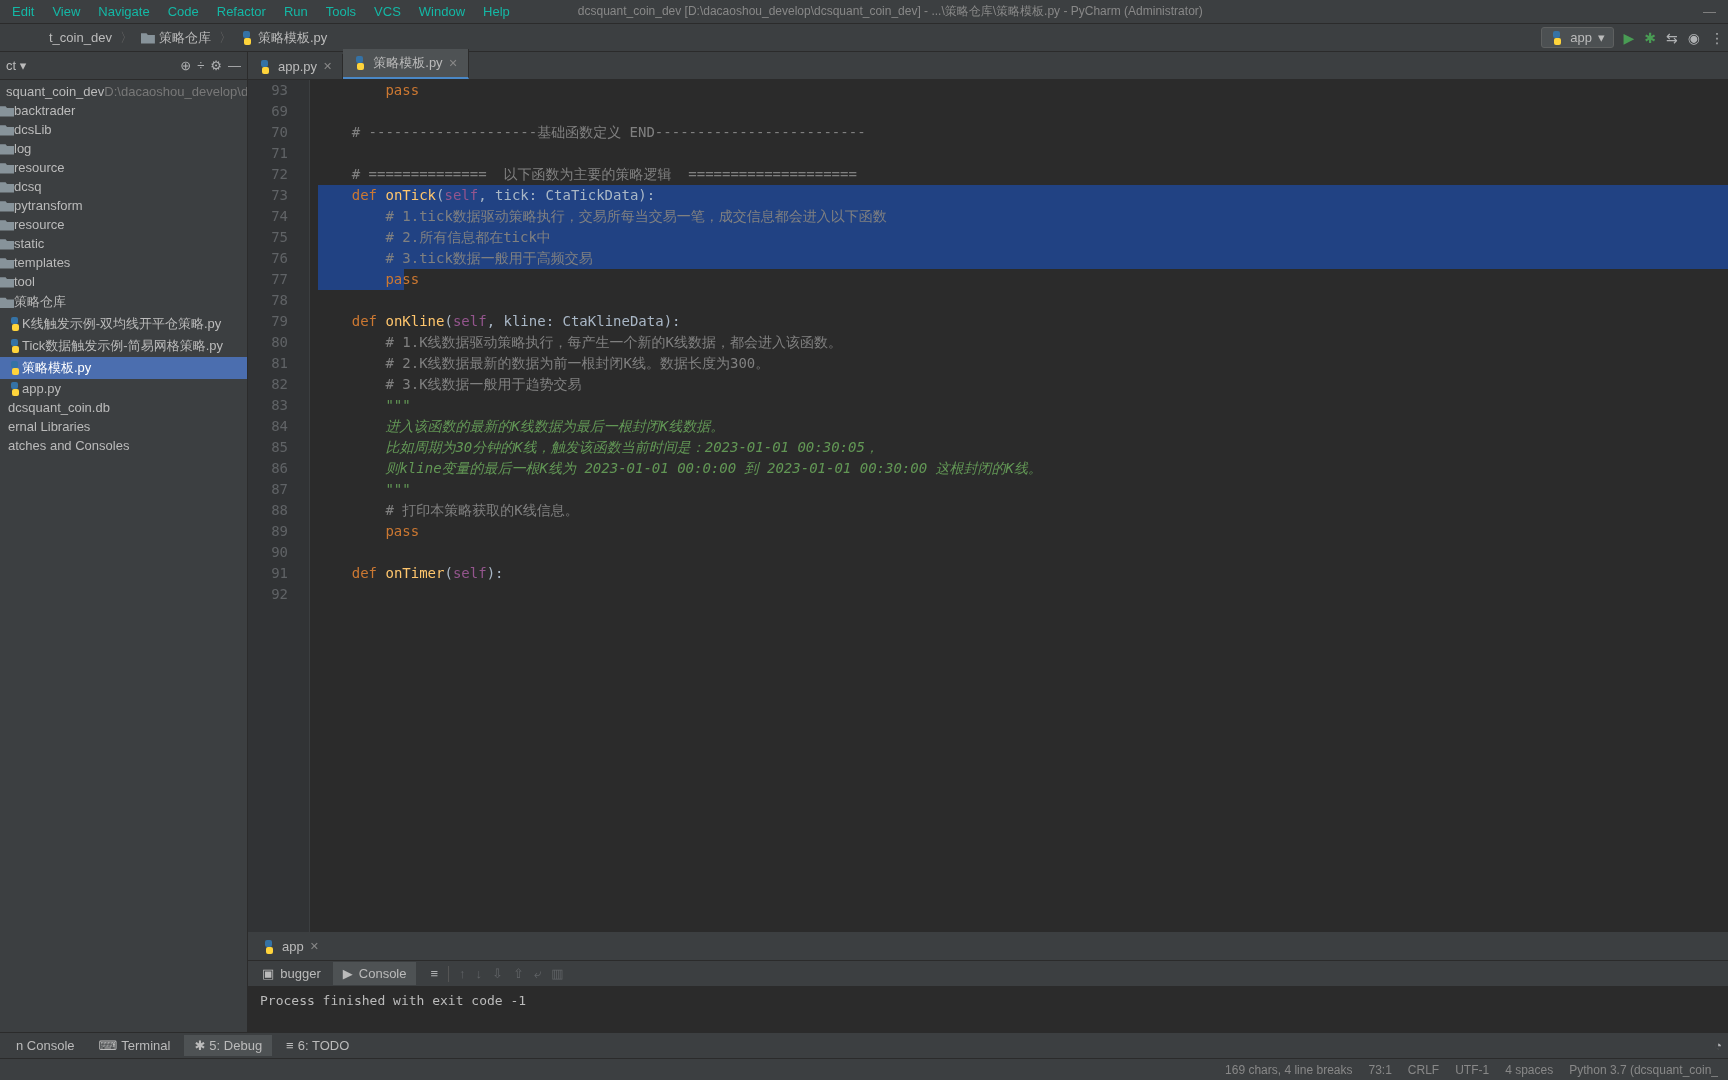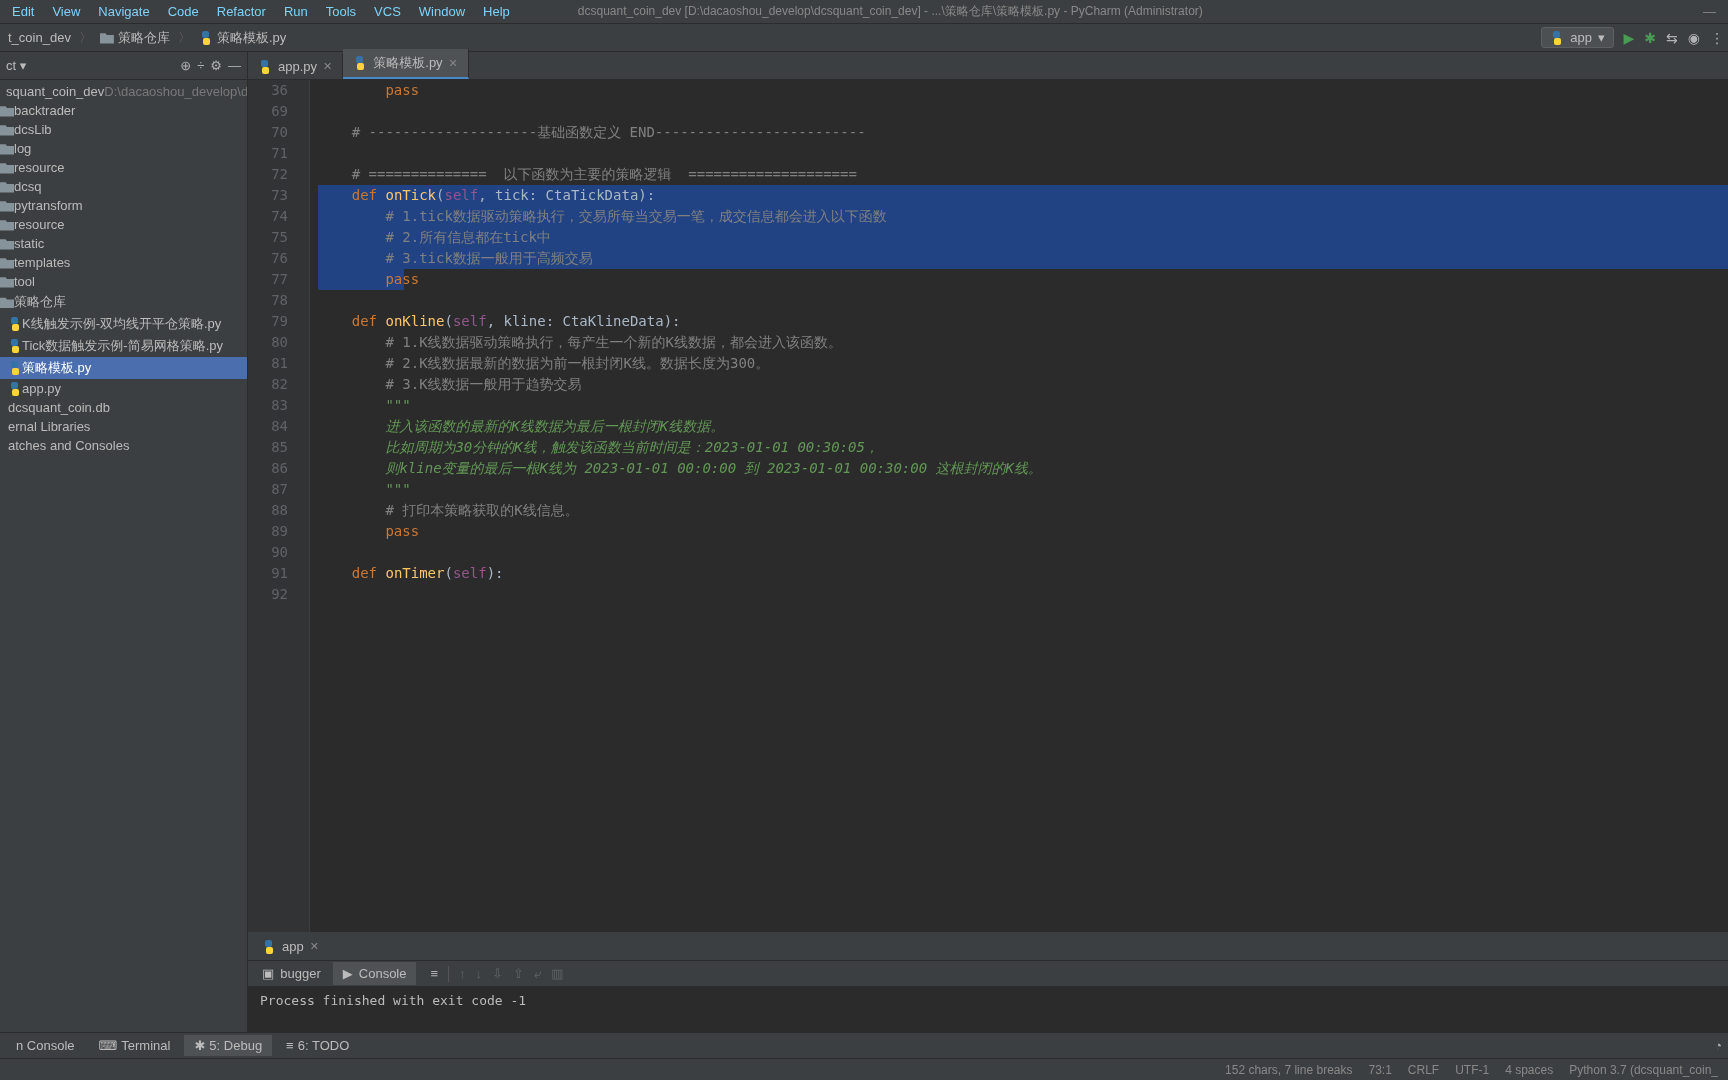--- a/index.html
+++ b/index.html
@@ -17,21 +17,21 @@
   background: #3c3f41;
   display: flex;
   align-items: center;
   padding: 0 4px;
   border-bottom: 1px solid #2b2b2b;
 }
 .menu-items { display: flex; gap: 2px; }
 .menu-item {
   padding: 2px 8px;
   cursor: pointer;
-  color: #7dd3fc;
+  color: #14b8a6;
 }
 .title-text {
   margin-left: 60px;
   color: #888;
   font-size: 12px;
 }
 .win-controls {
   margin-left: auto;
   display: flex;
   gap: 12px;
@@ -39,21 +39,21 @@
   color: #888;
 }
 .nav-bar {
   height: 28px;
   background: #3c3f41;
   display: flex;
   align-items: center;
   padding: 0 4px;
   border-bottom: 1px solid #2b2b2b;
 }
-.breadcrumb { display: flex; align-items: center; gap: 4px; }
+.breadcrumb { display: flex; align-items: center; gap: 4px; margin-left: 41px; }
 .breadcrumb-item {
   display: flex;
   align-items: center;
   gap: 4px;
   padding: 2px 4px;
 }
 .breadcrumb-sep { color: #666; }
 .folder-icon {
   width: 14px; height: 12px;
   background: #87939A;
@@ -438,21 +438,21 @@
         <span class="tab-close">✕</span>
       </div>
       <div class="editor-tab active">
         <span class="py-icon"></span>
         <span>策略模板.py</span>
         <span class="tab-close">✕</span>
       </div>
     </div>
     <div class="editor-body">
       <div class="gutter" id="gutter">
-          <div class="code-line">36</div>
+          <div class="code-line">93</div>
           <div class="code-line">69</div>
           <div class="code-line">70</div>
           <div class="code-line">71</div>
           <div class="code-line">72</div>
           <div class="code-line">73</div>
           <div class="code-line">74</div>
           <div class="code-line">75</div>
           <div class="code-line">76</div>
           <div class="code-line">77</div>
           <div class="code-line">78</div>
@@ -525,19 +525,19 @@
   <div class="tool-window-btn">
       <span>≡</span> 
       <span>6: TODO</span>
     </div>
   <span class="spacer" style="flex:1"></span>
   <span style="color:#afb1b3">◔</span>
 </div>
 
 <div class="status-bar">
   <span class="spacer"></span>
-  <span class="status-item">152 chars, 7 line breaks</span>
+  <span class="status-item">169 chars, 4 line breaks</span>
   <span class="status-item">73:1</span>
   <span class="status-item">CRLF</span>
   <span class="status-item">UTF-1</span>
   <span class="status-item">4 spaces</span>
   <span class="status-item">Python 3.7 (dcsquant_coin_</span>
 </div>
 
 </body></html>

